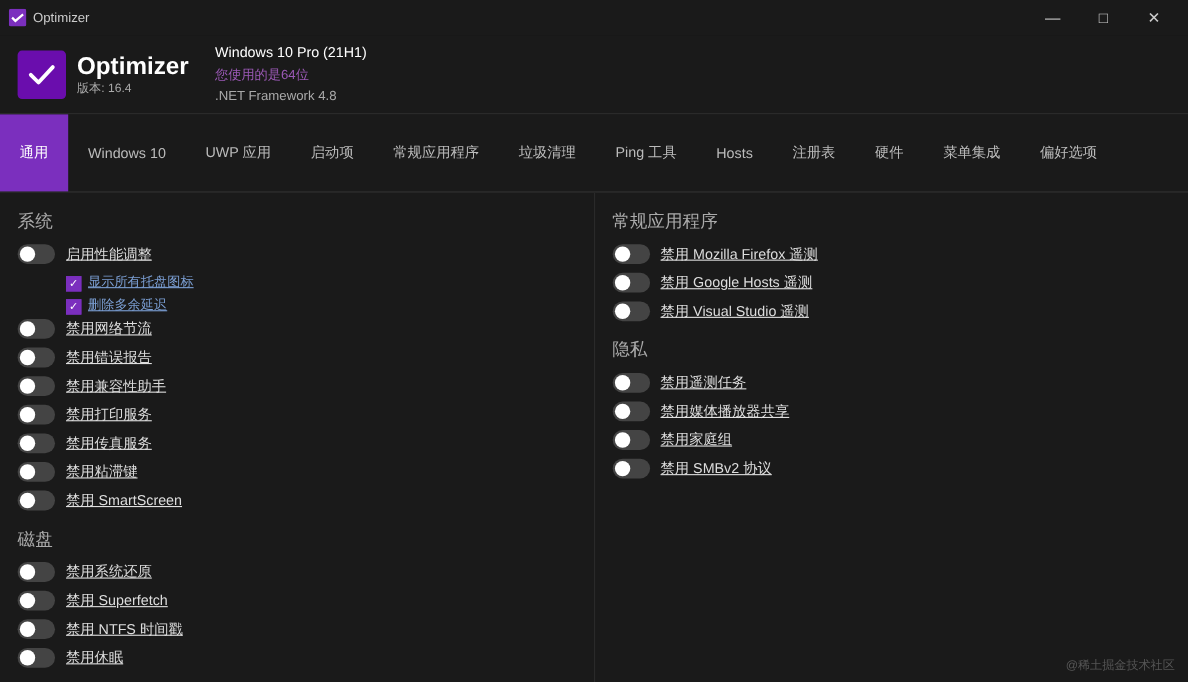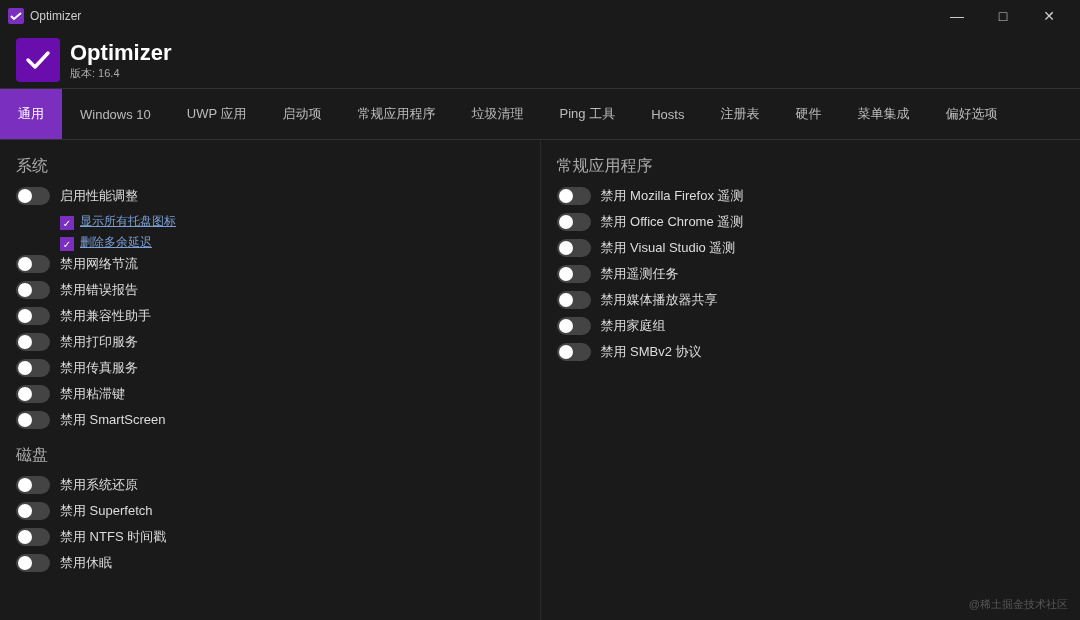--- a/index.html
+++ b/index.html
@@ -87,21 +87,21 @@
     .header-info .os-name { color: #fff; font-size: 13px; }
     .header-info .arch { color: #9b59b6; }
 
     
     .nav-tabs {
       display: flex;
       background: #1a1a1a;
       border-bottom: 1px solid #333;
     }
     .nav-tab {
-      padding: 16px 18px;
+      padding: 26px 18px;
       cursor: pointer;
       font-size: 13px;
       color: #bbb;
       border: none;
       background: transparent;
       white-space: nowrap;
       transition: background 0.1s;
     }
     .nav-tab.active {
       background: #7b2fbe;
@@ -129,20 +129,21 @@
       font-size: 16px;
       margin-bottom: 10px;
       margin-top: 4px;
     }
 
     .toggle-row {
       display: flex;
       align-items: center;
       gap: 10px;
       margin-bottom: 8px;
+      text-decoration: underline;
     }
     .toggle-row .label { color: #ddd; font-size: 13px; }
 
     
     .toggle {
       width: 34px;
       height: 18px;
       background: #444;
       border-radius: 9px;
       position: relative;
@@ -221,20 +222,25 @@
   <div class="logo-area">
     <div class="logo-check">
       <svg viewBox="0 0 28 28">
         <polyline points="4,14 11,21 24,7" fill="none" stroke="white" stroke-width="3.5" stroke-linecap="round" stroke-linejoin="round"></polyline>
       </svg>
     </div>
     <div class="logo-text">
       <div class="logo-title">Optimizer</div>
       <div class="logo-version">版本: 16.4</div>
     </div>
+  </div>
+  <div class="header-info">
+    <div class="os-name">Windows 10 Pro (21H1)</div>
+    <div class="arch">您使用的是64位</div>
+    <div>.NET Framework 4.8</div>
   </div>
 </div>
 
 <div class="nav-tabs">
   <button class="nav-tab active">通用</button>
   <button class="nav-tab">Windows 10</button>
   <button class="nav-tab">UWP 应用</button>
   <button class="nav-tab">启动项</button>
   <button class="nav-tab">常规应用程序</button>
   <button class="nav-tab">垃圾清理</button>
@@ -328,29 +334,30 @@
     <div class="section-title">常规应用程序</div>
 
 
     <div class="toggle-row">
       <div class="toggle"></div>
       <span class="label">禁用 Mozilla Firefox 遥测</span>
     </div>
 
     <div class="toggle-row">
       <div class="toggle"></div>
-      <span class="label">禁用 Office Chrome 遥测</span>
+      <span class="label">禁用 Google Hosts 遥测</span>
     </div>
 
 
     <div class="toggle-row">
       <div class="toggle"></div>
       <span class="label">禁用 Visual Studio 遥测</span>
     </div>
 
+    <div class="section-title section-gap">隐私</div>
 
     <div class="toggle-row">
       <div class="toggle"></div>
       <span class="label">禁用遥测任务</span>
     </div>
 
     <div class="toggle-row">
       <div class="toggle"></div>
       <span class="label">禁用媒体播放器共享</span>
     </div>

